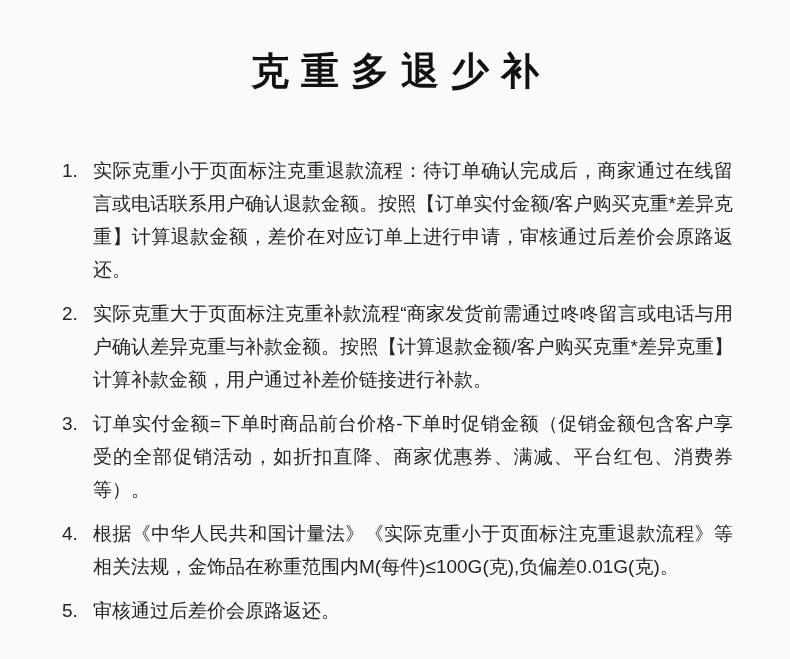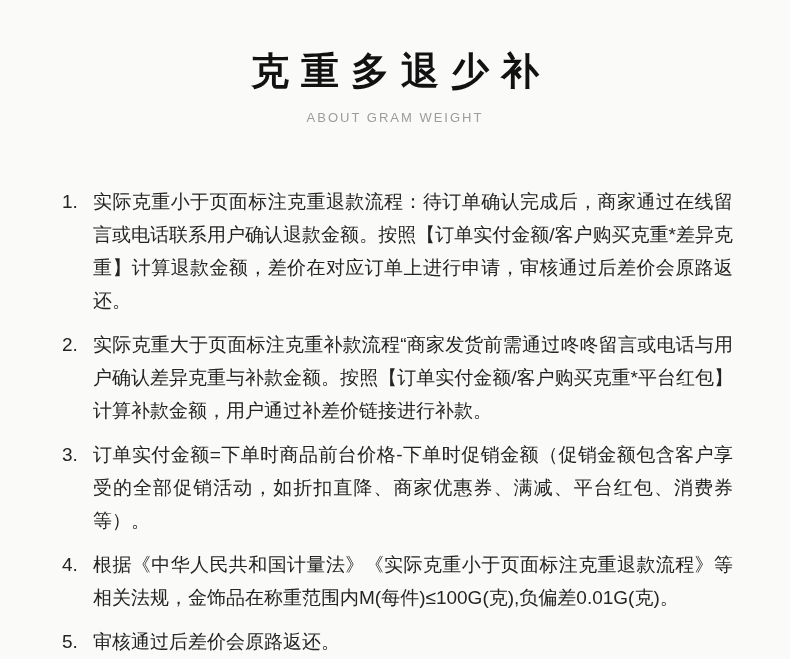--- a/index.html
+++ b/index.html
@@ -61,33 +61,32 @@
     text-justify: inter-ideograph;
   }
 </style>
 </head>
 <body>
 
 <div class="page">
 
   <div class="header">
     <h1 class="page-title">克重多退少补</h1>
-    <div class="page-subtitle">ABOUT GRAM WEIGHT</div>
   </div>
 
   <ol class="policy-list">
 
     <li class="policy-item">
       <span class="policy-item-number">1.</span>
       <span class="policy-item-text">实际克重小于页面标注克重退款流程：待订单确认完成后，商家通过在线留言或电话联系用户确认退款金额。按照【订单实付金额/客户购买克重*差异克重】计算退款金额，差价在对应订单上进行申请，审核通过后差价会原路返还。</span>
     </li>
 
     <li class="policy-item">
       <span class="policy-item-number">2.</span>
-      <span class="policy-item-text">实际克重大于页面标注克重补款流程“商家发货前需通过咚咚留言或电话与用户确认差异克重与补款金额。按照【订单实付金额/客户购买克重*平台红包】计算补款金额，用户通过补差价链接进行补款。</span>
+      <span class="policy-item-text">实际克重大于页面标注克重补款流程“商家发货前需通过咚咚留言或电话与用户确认差异克重与补款金额。按照【计算退款金额/客户购买克重*差异克重】计算补款金额，用户通过补差价链接进行补款。</span>
     </li>
 
     <li class="policy-item">
       <span class="policy-item-number">3.</span>
       <span class="policy-item-text">订单实付金额=下单时商品前台价格-下单时促销金额（促销金额包含客户享受的全部促销活动，如折扣直降、商家优惠券、满减、平台红包、消费券等）。</span>
     </li>
 
     <li class="policy-item">
       <span class="policy-item-number">4.</span>
       <span class="policy-item-text">根据《中华人民共和国计量法》《实际克重小于页面标注克重退款流程》等相关法规，金饰品在称重范围内M(每件)≤100G(克),负偏差0.01G(克)。</span>

